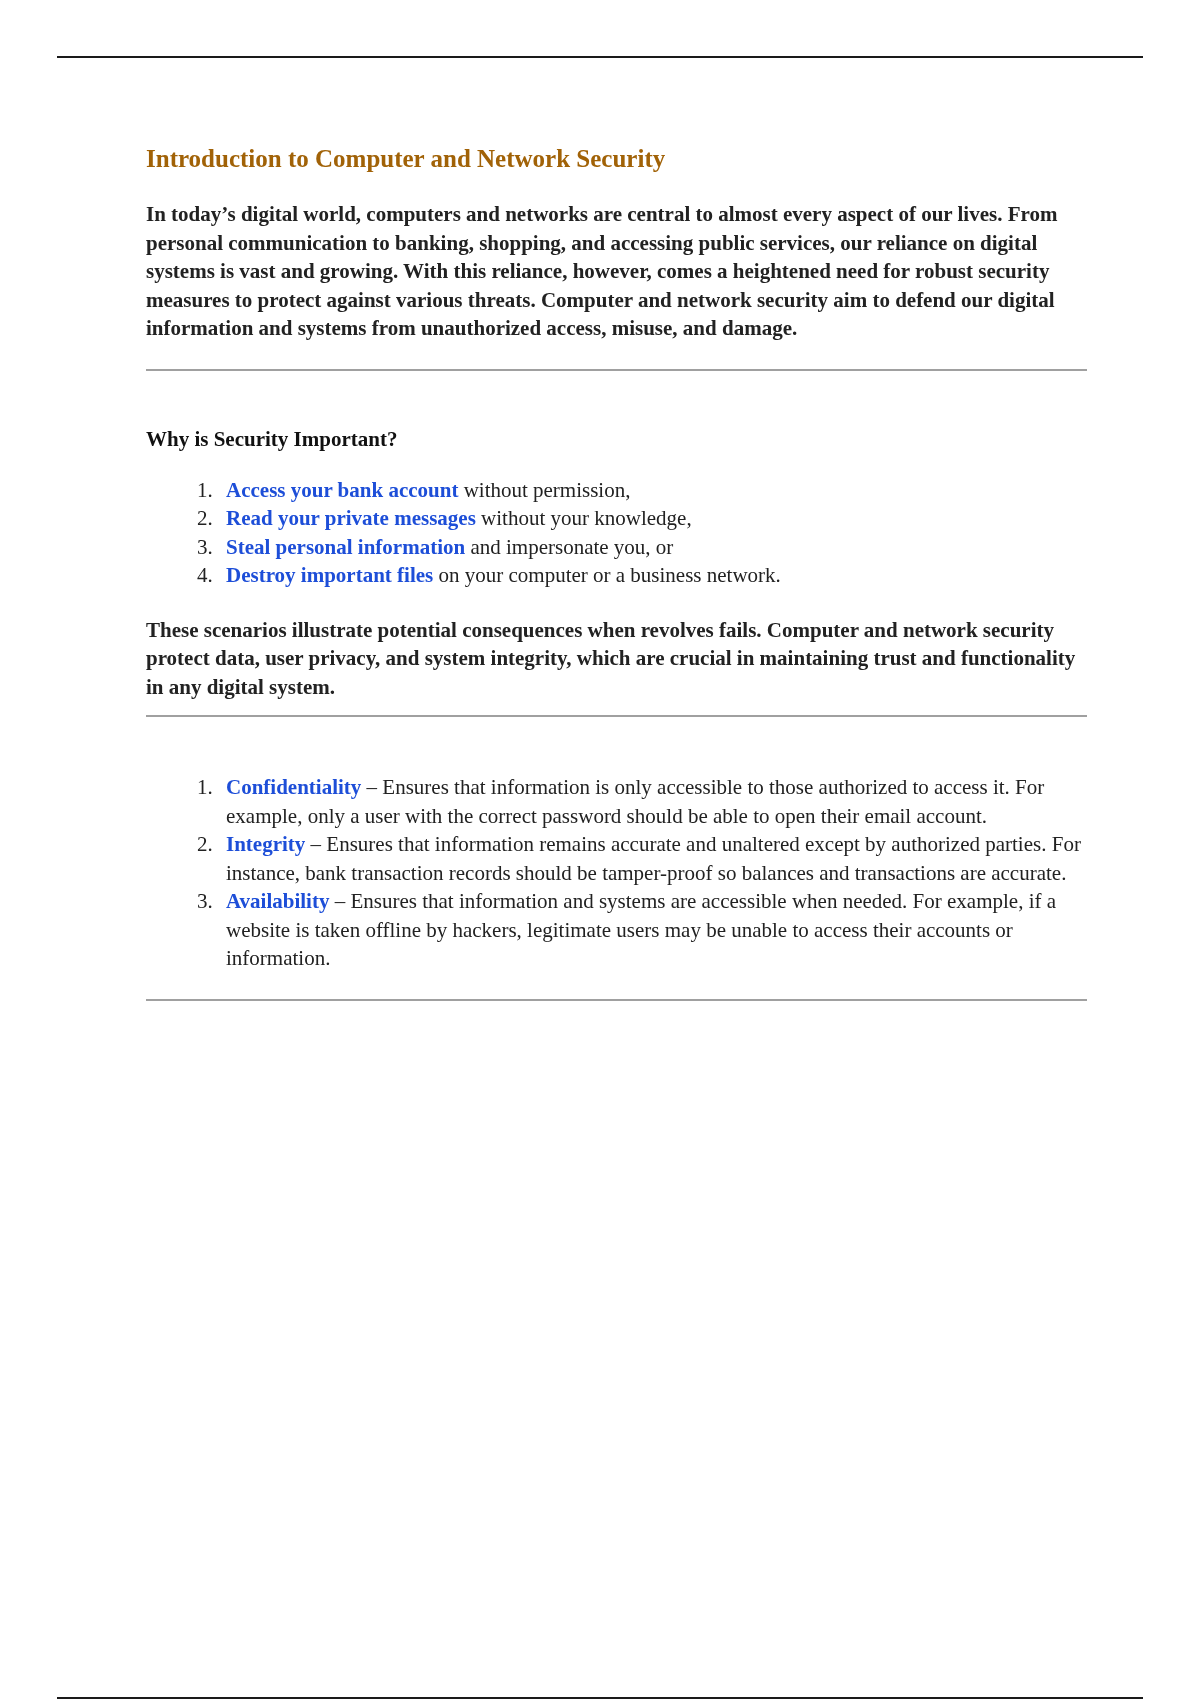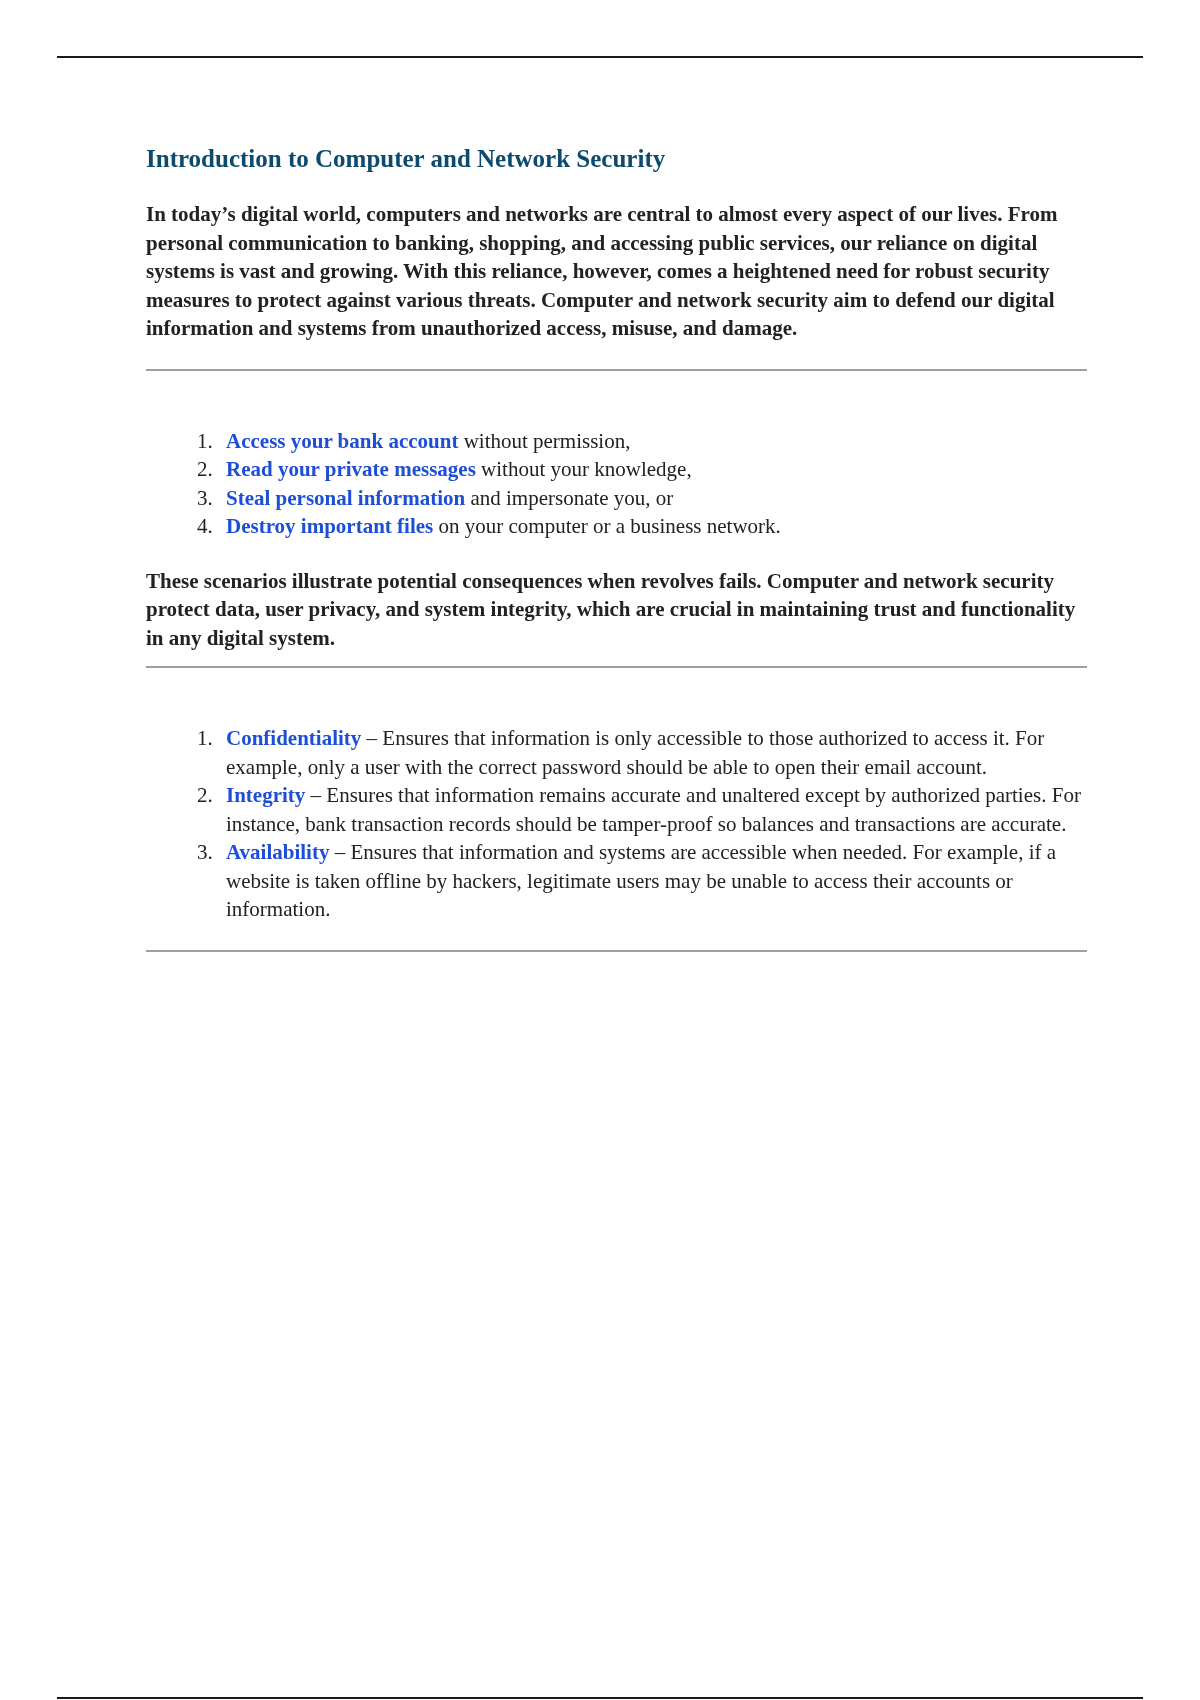--- a/index.html
+++ b/index.html
@@ -1,41 +1,42 @@
 <!DOCTYPE html>
 <html><head>
   <meta charset="utf-8">
   <style>
     html, body { margin: 0; padding: 0; background: #ffffff; }
     body { width: 1200px; height: 1700px; position: relative; overflow: hidden;
            font-family: "Liberation Serif", "DejaVu Serif", serif; color: #222; }
     .page-rule-top { position: absolute; left: 57px; top: 56px; width: 1086px; height: 2px; background: #1a1a1a; }
     .page-rule-bottom { position: absolute; left: 57px; top: 1697px; width: 1086px; height: 2px; background: #1a1a1a; }
     .content { position: absolute; left: 146px; top: 144px; width: 940px; }
-    h1 { font-size: 25px; font-weight: bold; margin: 0 0 26px 0; color: #0c4a6e; line-height: 1.2; }
+    h1 { font-size: 25px; font-weight: bold; margin: 0 0 26px 0; color: #a16207; line-height: 1.2; }
     h2 { font-size: 21px; font-weight: bold; margin: 0 0 24px 0; color: #111; line-height: 1.2; }
     p { font-size: 21px; line-height: 28.5px; margin: 0 0 26px 0; font-weight: bold; }
     ol { font-size: 21px; line-height: 28.5px; margin: 0 0 26px 0; padding-left: 72px; }
     ol li { padding-left: 8px; }
     b { color: #1d4ed8; }
     hr { border: none; height: 2px; background: #a0a0a0; margin: 0; width: 941px; }
     .hr1 { margin-top: 14px; margin-bottom: 56px; }
     .hr2 { margin-top: 14px; margin-bottom: 56px; }
     .hr3 { margin-top: 14px; }
   </style>
 </head>
 <body>
 
 <div class="page-rule-top"></div>
 
 <div class="content">
   <h1>Introduction to Computer and Network Security</h1>
   <p>In today’s digital world, computers and networks are central to almost every aspect of our lives. From personal communication to banking, shopping, and accessing public services, our reliance on digital systems is vast and growing. With this reliance, however, comes a heightened need for robust security measures to protect against various threats. Computer and network security aim to defend our digital information and systems from unauthorized access, misuse, and damage.</p>
   <hr class="hr1">
 
+  <h2>Why is Security Important?</h2>
   <ol>
     <li><b>Access your bank account</b><span> without permission,</span></li>
     <li><b>Read your private messages</b><span> without your knowledge,</span></li>
     <li><b>Steal personal information</b><span> and impersonate you, or</span></li>
     <li><b>Destroy important files</b><span> on your computer or a business network.</span></li>
   </ol>
   <p style="margin-bottom:0">These scenarios illustrate potential consequences when revolves fails. Computer and network security protect data, user privacy, and system integrity, which are crucial in maintaining trust and functionality in any digital system.</p>
   <hr class="hr2">
 
   <ol style="margin-bottom:0">

